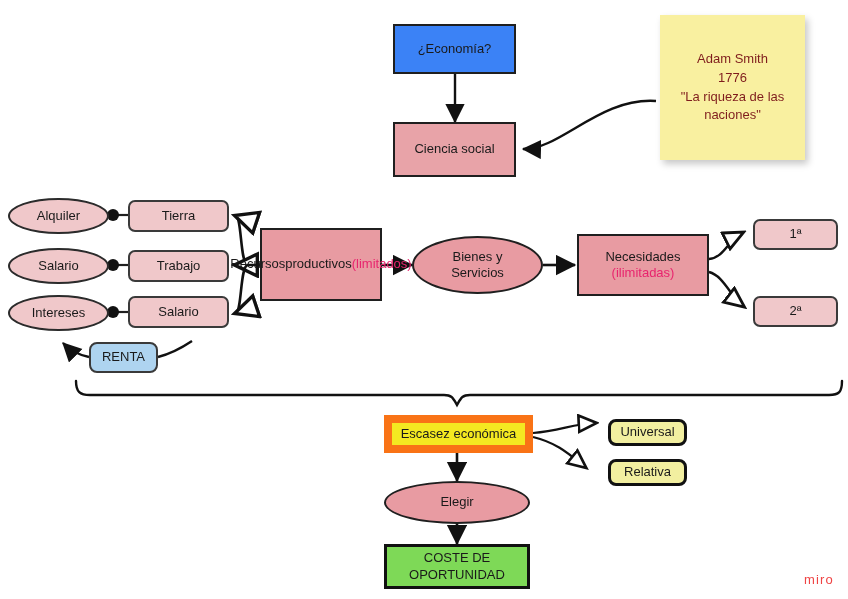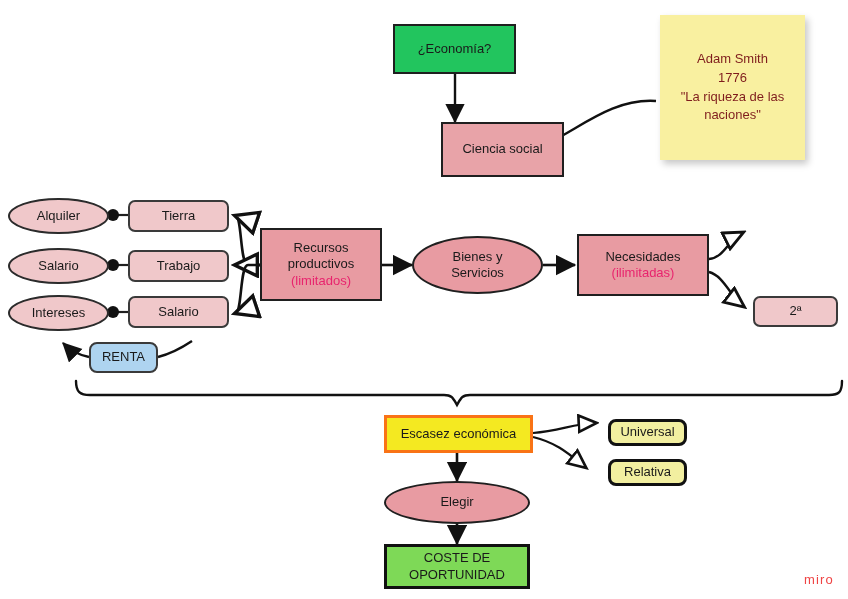--- a/index.html
+++ b/index.html
@@ -24,50 +24,49 @@
     align-items: center;
     justify-content: center;
     text-align: center;
     line-height: 1.25;
     color: #1a1a1a;
     z-index: 3;
   }
 
   
   .box-blue {
-    background: #22c55e;
+    background: #3b82f6;
     border: 2px solid #1f1f1f;
     font-size: 13px;
   }
   .box-rose {
     background: #e8a3a8;
     border: 2px solid #1f1f1f;
     font-size: 13px;
-    margin-left: 48px;
   }
   .box-rose-strong {
     background: #e89ba2;
     border: 2px solid #1f1f1f;
     font-size: 13px;
   }
   .box-rose-light {
     background: #f0c8ca;
     border: 2px solid #3a3a3a;
     border-radius: 7px;
     font-size: 13px;
   }
   .box-blue-round {
     background: #aed4f0;
     border: 2px solid #3a3a3a;
     border-radius: 8px;
     font-size: 13px;
   }
   .box-yellow-bright {
     background: #f4e921;
-    border: 3px solid #f97316;
+    border: 8px solid #f97316;
     font-size: 13px;
   }
   .box-yellow-pale {
     background: #f2efa0;
     border: 3px solid #111111;
     border-radius: 8px;
     font-size: 13px;
   }
   .box-green {
     background: #7ed957;
@@ -220,36 +219,39 @@
     <span>Trabajo</span>
   </div>
   <div class="node box-rose-light" style="left:128px; top:296px; width:101px; height:32px;">
     <span>Salario</span>
   </div>
 
   <div class="node box-blue-round" style="left:89px; top:342px; width:69px; height:31px;">
     <span>RENTA</span>
   </div>
 
-  <div class="node box-rose-strong" style="left:260px; top:228px; width:122px; height:73px; flex-direction:column;">
+  <div class="node box-rose-strong" style="left:260px; top:228px; width:122px; height:73px; flex-direction:row;">
     <span>Recursos</span>
     <span>productivos</span>
     <span class="emph">(limitados)</span>
   </div>
 
   <div class="node ellipse-rose" style="left:412px; top:236px; width:131px; height:58px; flex-direction:column;">
     <span>Bienes y</span>
     <span>Servicios</span>
   </div>
 
   <div class="node box-rose-strong" style="left:577px; top:234px; width:132px; height:62px; flex-direction:column;">
     <span>Necesidades</span>
     <span class="emph">(ilimitadas)</span>
   </div>
 
+  <div class="node box-rose-light" style="left:753px; top:219px; width:85px; height:31px;">
+    <span>1ª</span>
+  </div>
   <div class="node box-rose-light" style="left:753px; top:296px; width:85px; height:31px;">
     <span>2ª</span>
   </div>
 
   <div class="node box-yellow-bright" style="left:384px; top:415px; width:149px; height:38px;">
     <span>Escasez económica</span>
   </div>
 
   <div class="node box-yellow-pale" style="left:608px; top:419px; width:79px; height:27px;">
     <span>Universal</span>

